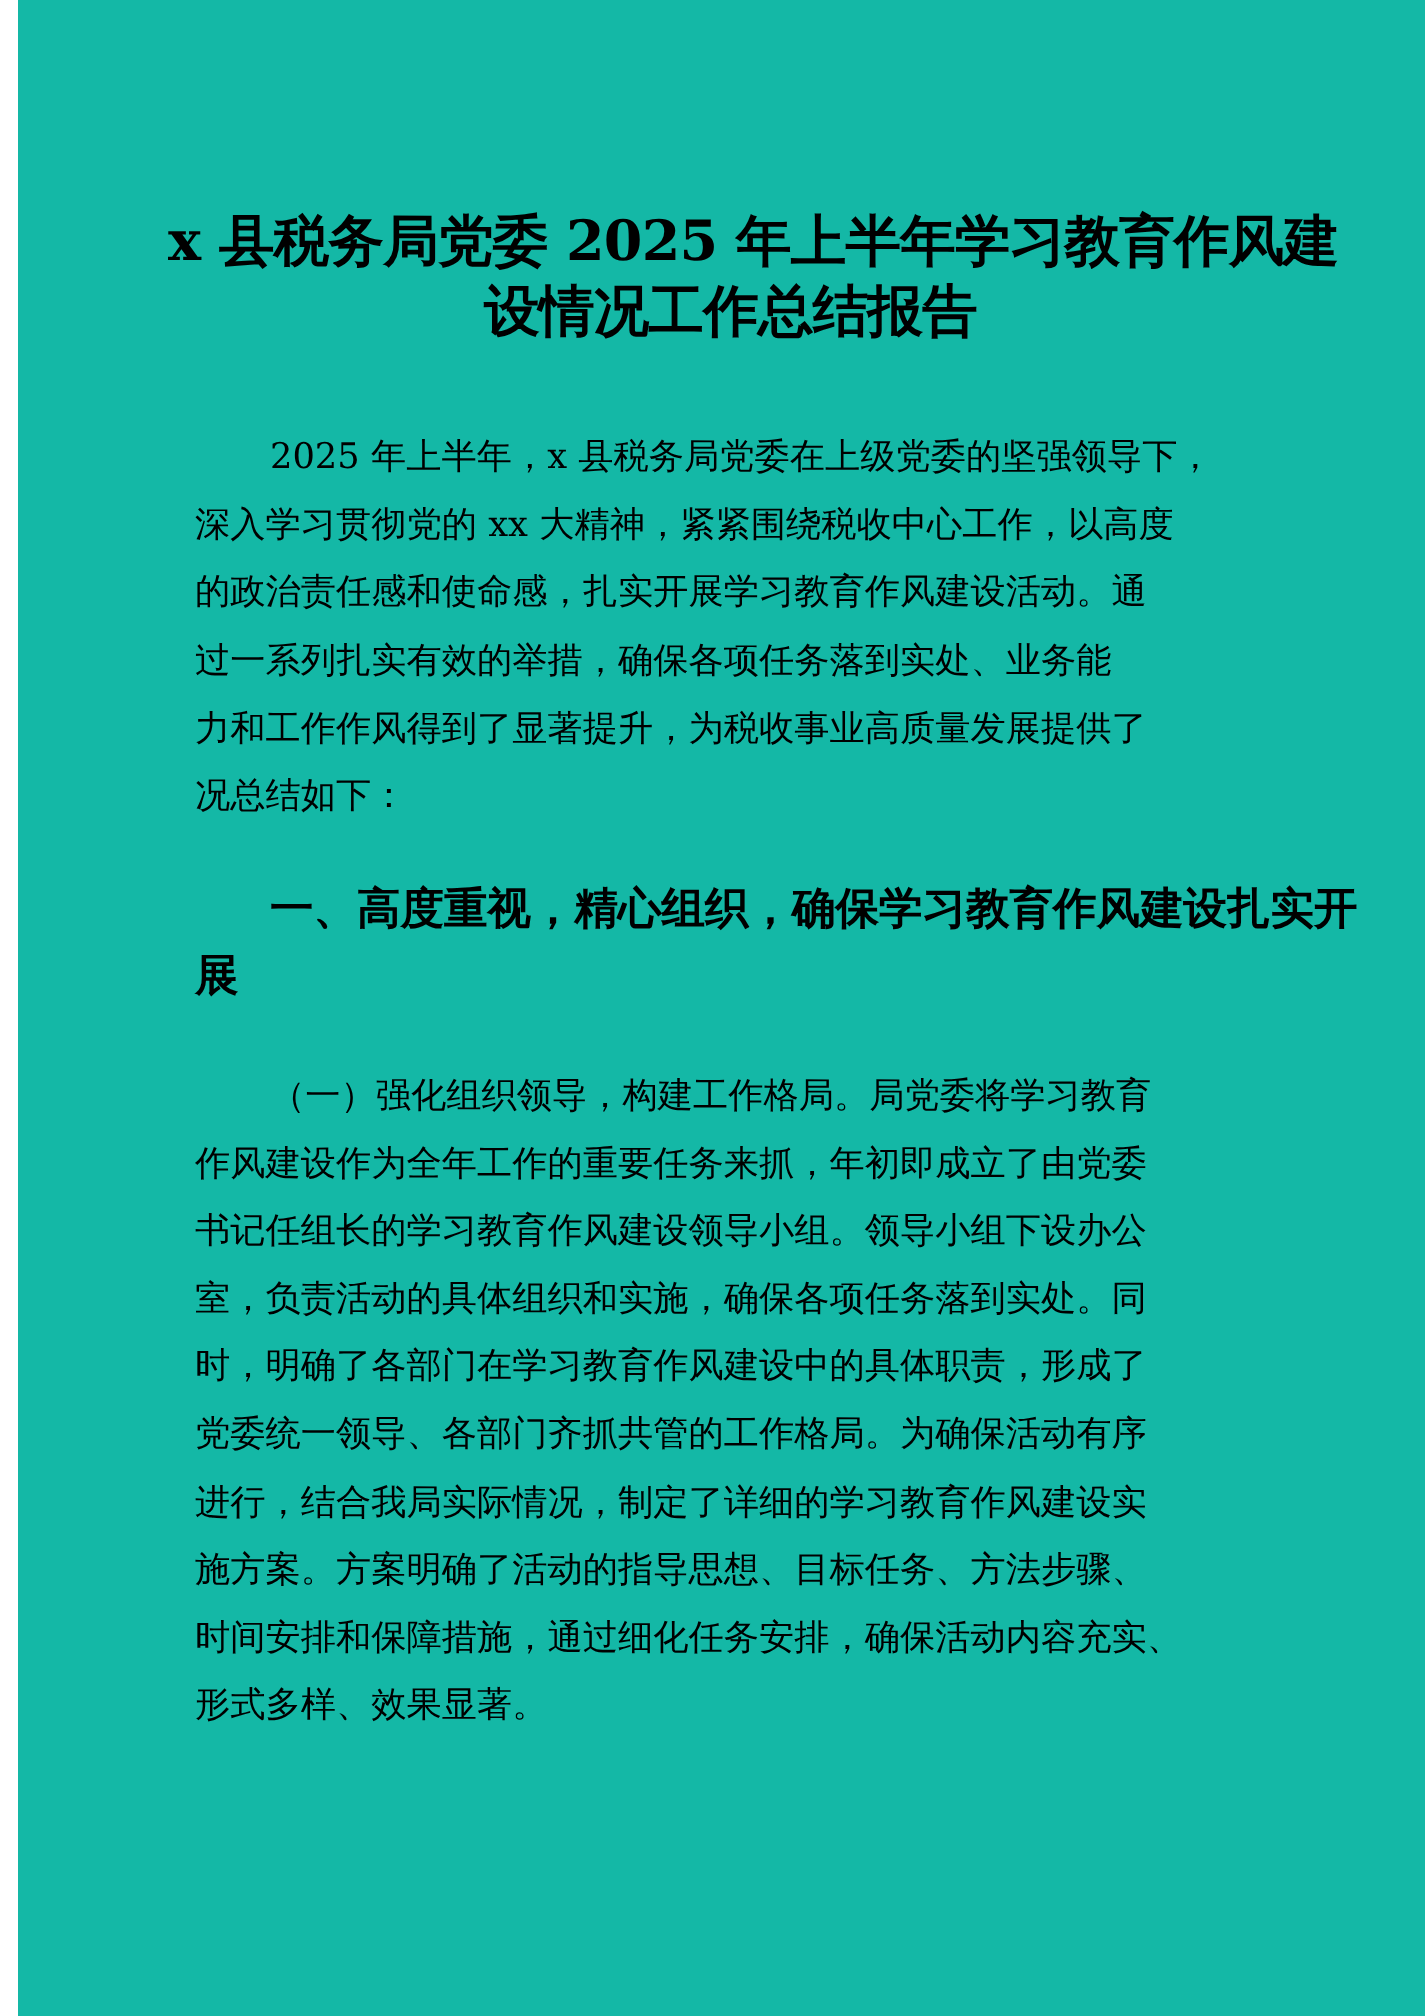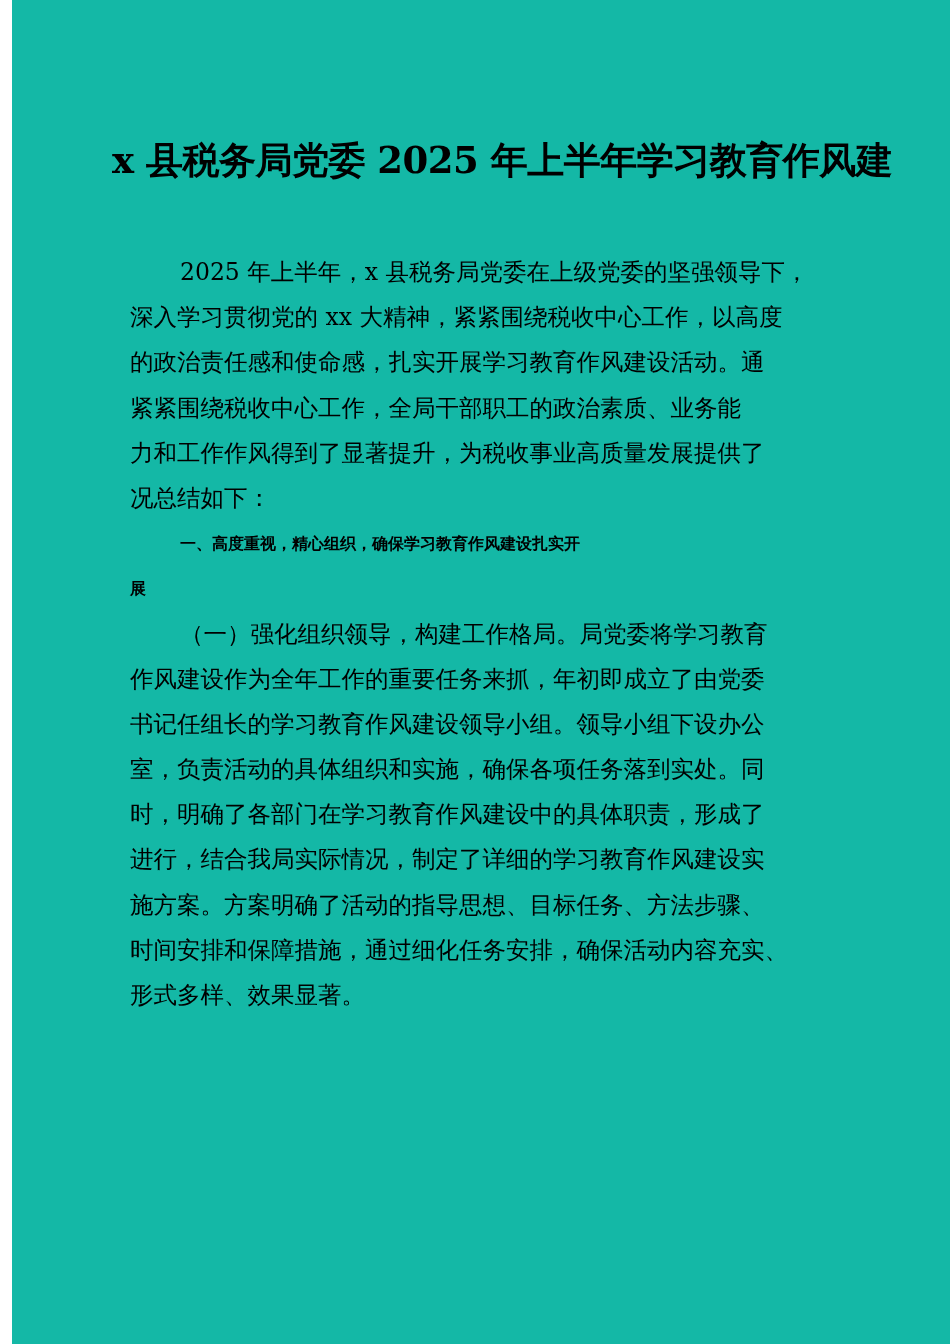--- a/index.html
+++ b/index.html
@@ -47,60 +47,63 @@
       font-size: 23.5px;
       line-height: 45.2px;
     }
     .body .line {
       display: block;
       white-space: nowrap;
       height: 45.2px;
     }
     .body .indent {
       padding-left: 50px;
+      margin-top: 32px;
     }
     .heading1 {
-      font-family: Liberation Sans, sans-serif;
+      font-family: Liberation Mono, monospace;
       font-weight: bold;
-      font-size: 16px;
+      font-size: 29px;
     }
     .subhead {
       font-family: Liberation Sans, sans-serif;
     }
   </style>
 </head>
 <body>
 
 <div class="page">
 
   <div class="title">
     <span class="line">x 县税务局党委 2025 年上半年学习教育作风建</span>
+    <span class="line">设情况工作总结报告</span>
   </div>
 
   <div class="body">
     <div>
       <span class="line indent">2025 年上半年，x 县税务局党委在上级党委的坚强领导下，</span>
       <span class="line">深入学习贯彻党的 xx 大精神，紧紧围绕税收中心工作，以高度</span>
       <span class="line">的政治责任感和使命感，扎实开展学习教育作风建设活动。通</span>
-      <span class="line">紧紧围绕税收中心工作，全局干部职工的政治素质、业务能</span>
+      <span class="line">过一系列扎实有效的举措，确保各项任务落到实处、业务能</span>
       <span class="line">力和工作作风得到了显著提升，为税收事业高质量发展提供了</span>
       <span class="line">况总结如下：</span>
     </div>
 
     <div class="heading1">
       <span class="line indent">一、高度重视，精心组织，确保学习教育作风建设扎实开</span>
       <span class="line">展</span>
     </div>
 
     <div class="subhead">
       <span class="line indent">（一）强化组织领导，构建工作格局。局党委将学习教育</span>
       <span class="line">作风建设作为全年工作的重要任务来抓，年初即成立了由党委</span>
       <span class="line">书记任组长的学习教育作风建设领导小组。领导小组下设办公</span>
       <span class="line">室，负责活动的具体组织和实施，确保各项任务落到实处。同</span>
       <span class="line">时，明确了各部门在学习教育作风建设中的具体职责，形成了</span>
+      <span class="line">党委统一领导、各部门齐抓共管的工作格局。为确保活动有序</span>
       <span class="line">进行，结合我局实际情况，制定了详细的学习教育作风建设实</span>
       <span class="line">施方案。方案明确了活动的指导思想、目标任务、方法步骤、</span>
       <span class="line">时间安排和保障措施，通过细化任务安排，确保活动内容充实、</span>
       <span class="line">形式多样、效果显著。</span>
     </div>
   </div>
 
 </div>
 
 </body></html>

